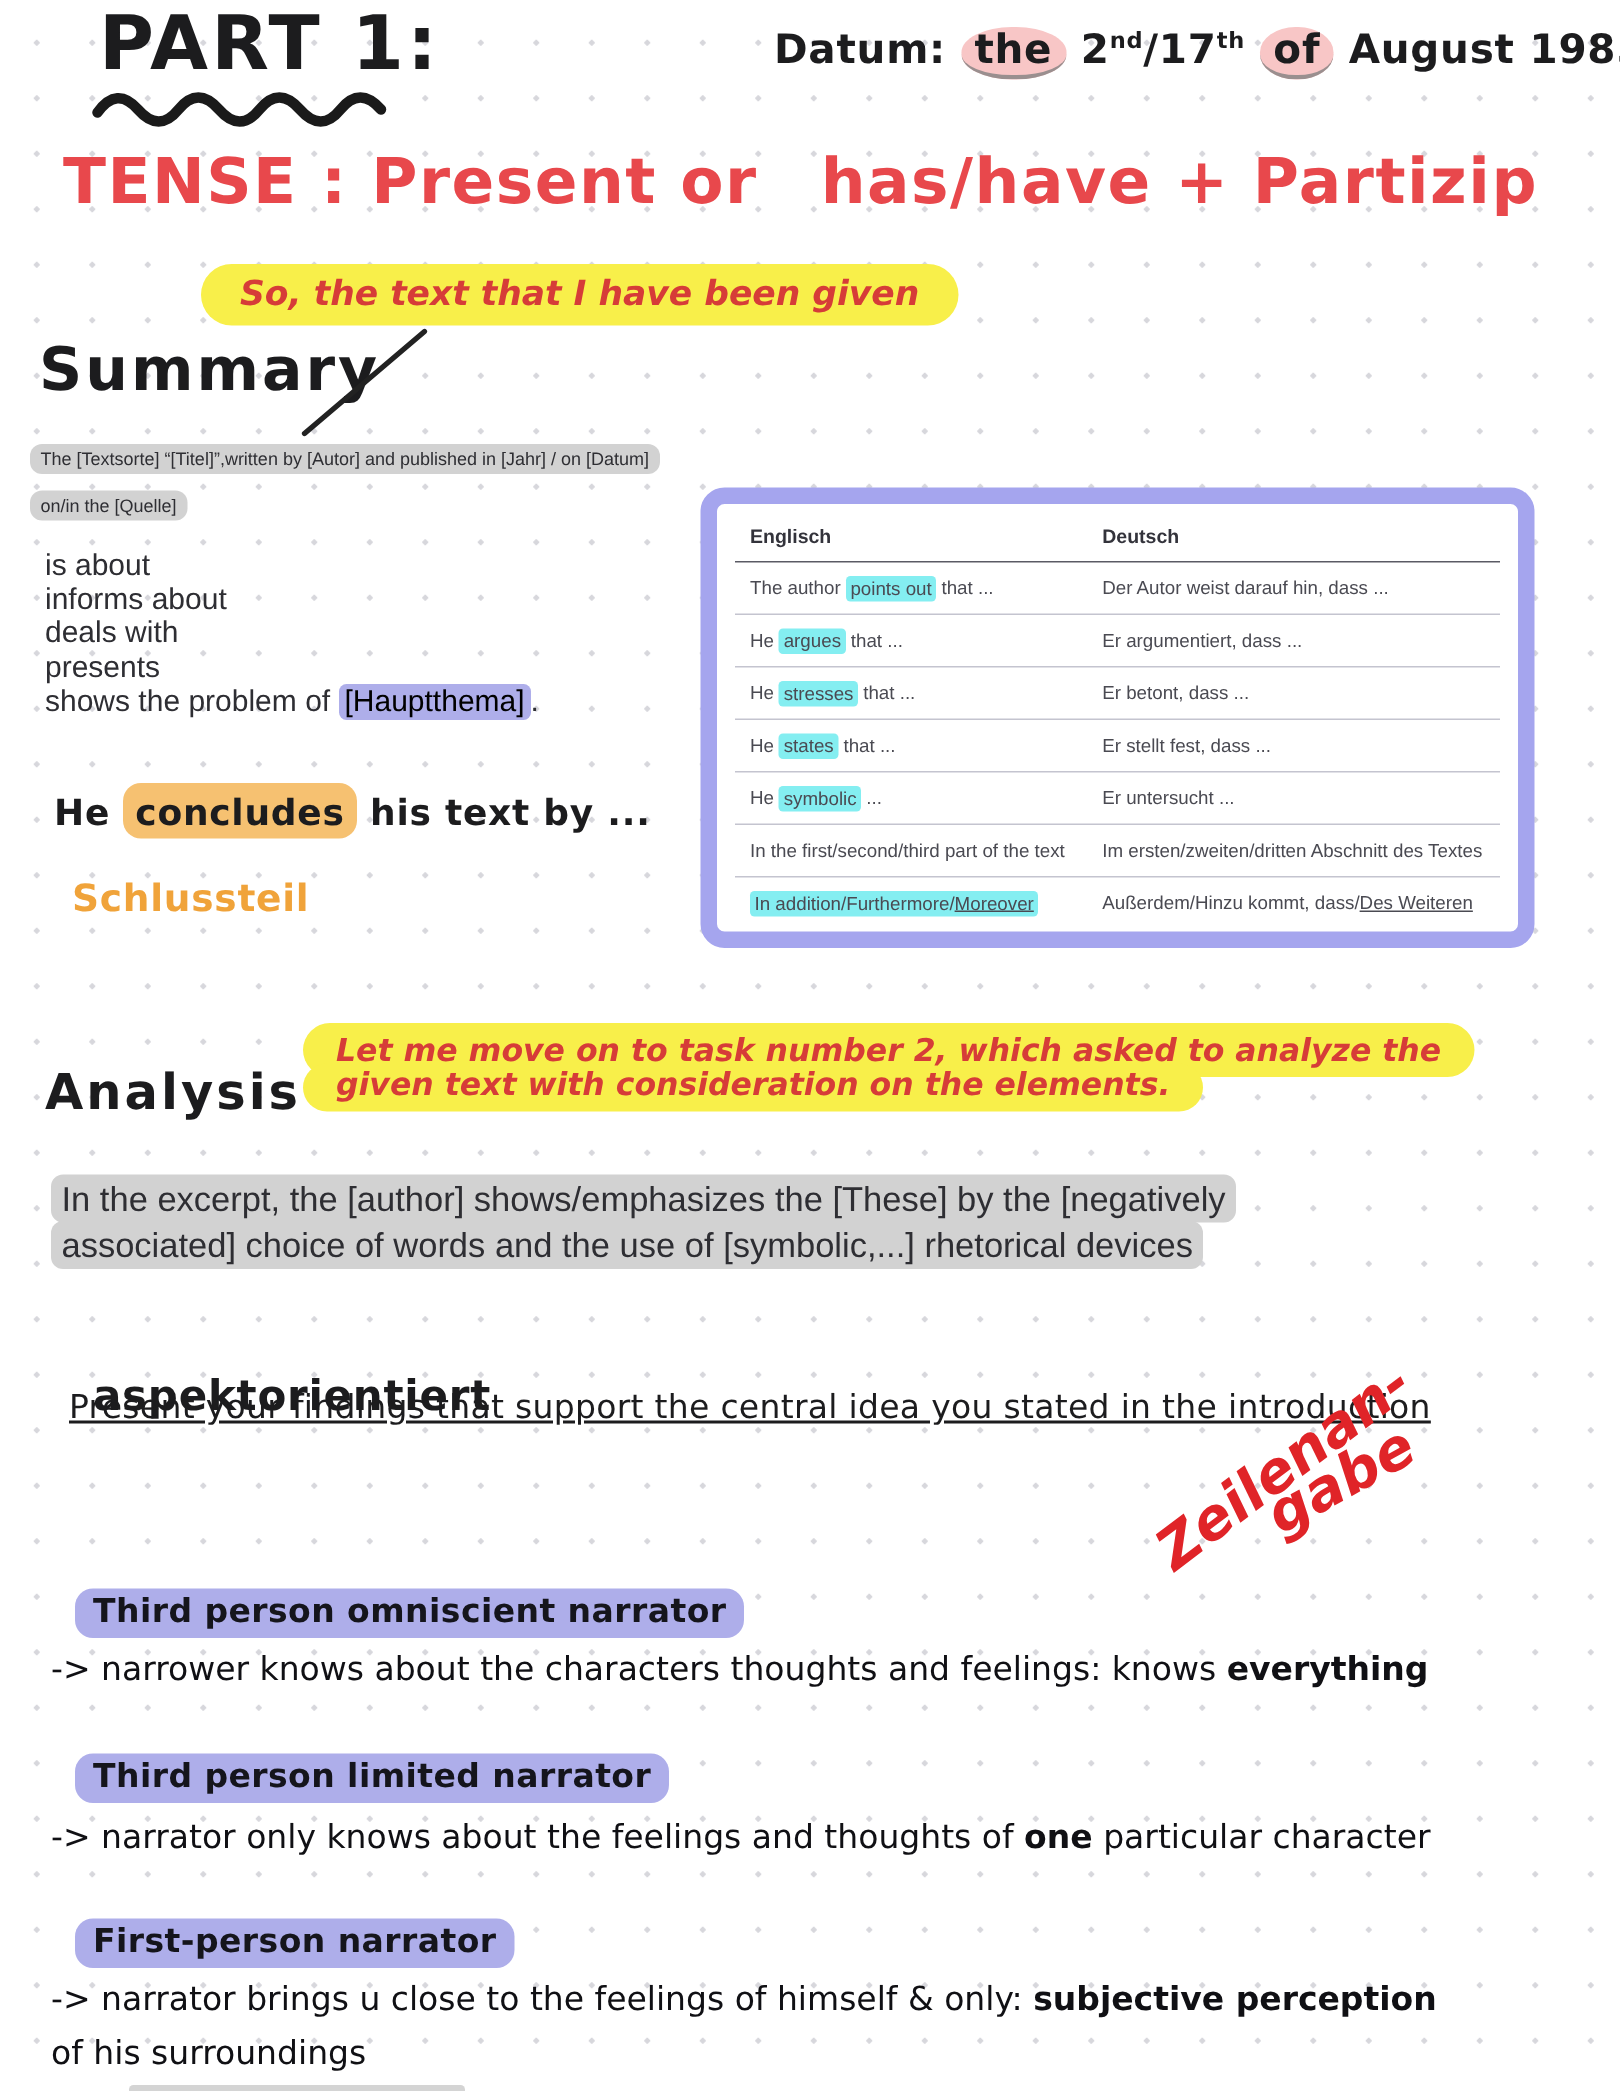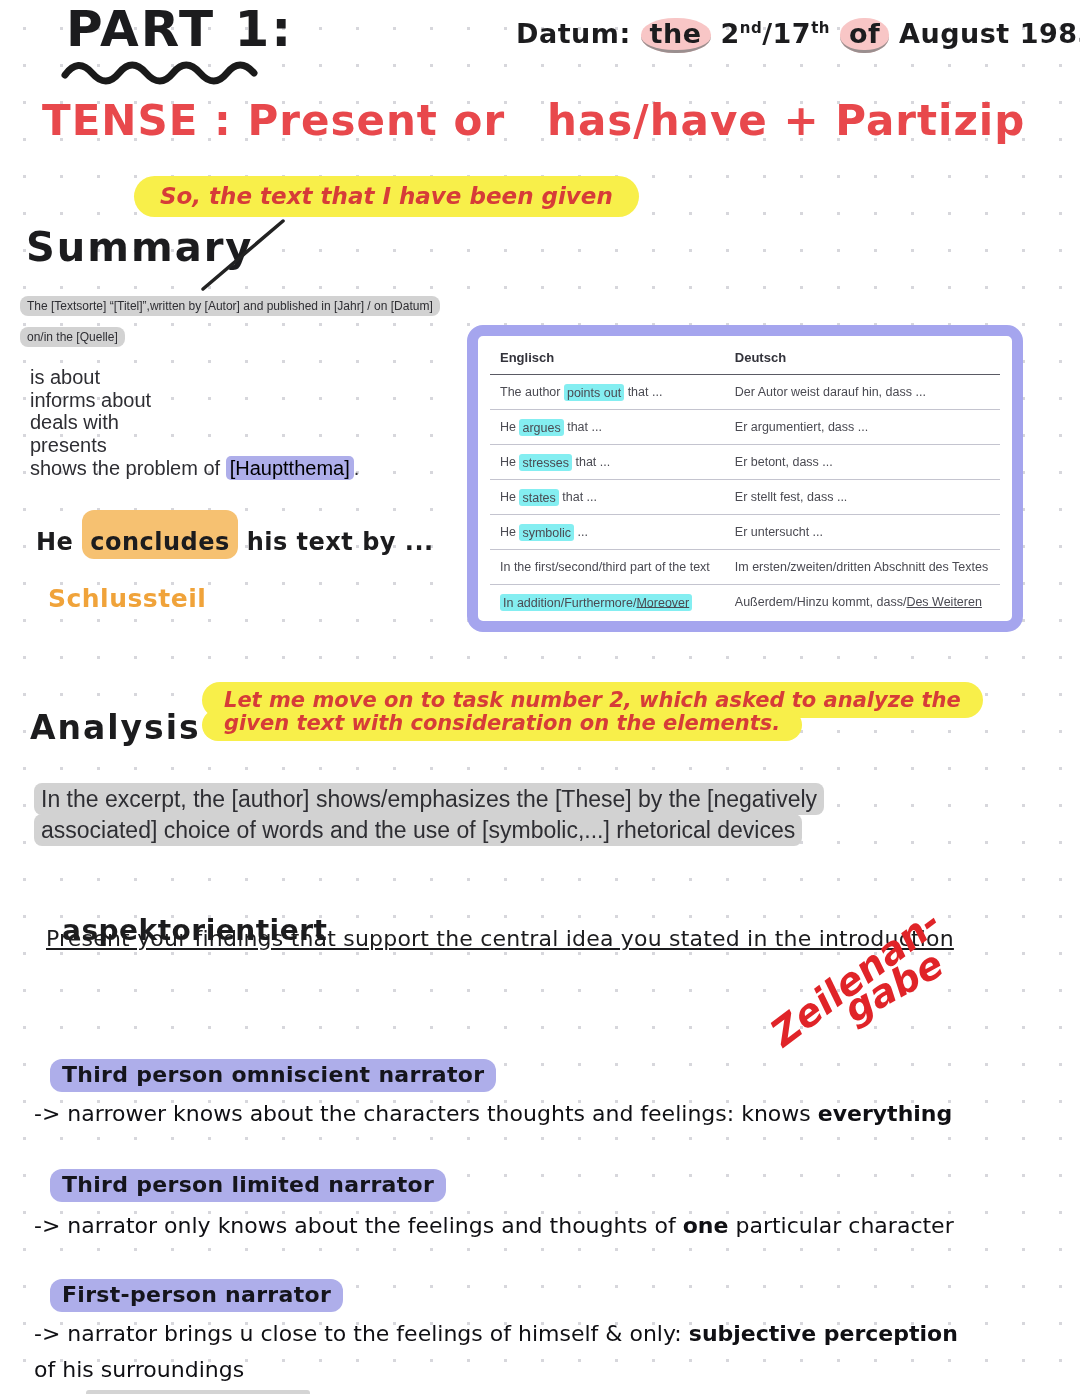--- a/index.html
+++ b/index.html
@@ -37,30 +37,30 @@
   .intro-para { left:20px; top:291px; font-size:12px; line-height:31px; color:#2e2e33; }
   .hl-gray { background:#d2d2d2; padding:3px 7px; border-radius:8px; box-decoration-break:clone; }
 
   .verb-list { left:30px; top:366px; font-size:20px; line-height:22.7px; color:#2e2e33; }
   .hl-purple-inline { background:#aeaeea; border-radius:5px; padding:1px 4px; color:#000000; }
 
   .phrase-table { left:467px; top:325px; width:556px; box-sizing:border-box;
     border:11px solid #a5a5ee; border-radius:16px; background:#fff; padding:4px 0 2px; }
   .t-row { display:flex; height:34px; align-items:center; margin:0 12px;
     border-bottom:1px solid #c4c4cf; font-family:"Liberation Sans",sans-serif;
-    font-size:12.5px; color:#4a4a52; white-space:nowrap; }
+    font-size:12.5px; color:#4a4a52; white-space:nowrap;justify-content:space-between; }
   .t-row:last-child { border-bottom:none; }
   .t-header { font-weight:bold; font-size:13px; color:#33333b; border-bottom:1.5px solid #5a5a64; }
   .t-cell-en { width:48%; padding-left:10px; box-sizing:border-box; }
   .t-cell-de { width:52%; }
   .hl-cyan { background:#84eef1; padding:1.5px 3px; border-radius:3px; }
   .u { text-decoration:underline; }
 
   .concludes-line { left:36px; top:528px; font-size:24px; white-space:nowrap; }
-  .hl-orange { background:#f6c171; border-radius:12px; padding:18px 8px 3px;text-align:center; }
+  .hl-orange { background:#f6c171; border-radius:12px; padding:6px 8px 3px;text-align:center; }
   .schlussteil { left:48px; top:584px; font-size:25px; font-weight:bold; color:#f0a33a; letter-spacing:0.5px; }
 
   .analysis-heading { left:30px; top:708px; font-size:33px; }
   .note2 { left:202px; top:682px; }
   .note2-line { display:block; width:max-content; background:#f8ef4a; border-radius:18px; padding:6px 22px; font-size:21px; }
   .note2-line.second { margin-top:-9px; padding-top:2px; }
 
   .analysis-body { left:34px; top:784px; font-size:23px; line-height:31px; color:#2e2e33; }
 
   .aspekt   { left:62px; top:886px; font-size:28px; font-weight:bold; letter-spacing:0.5px;margin-top:28px; }

